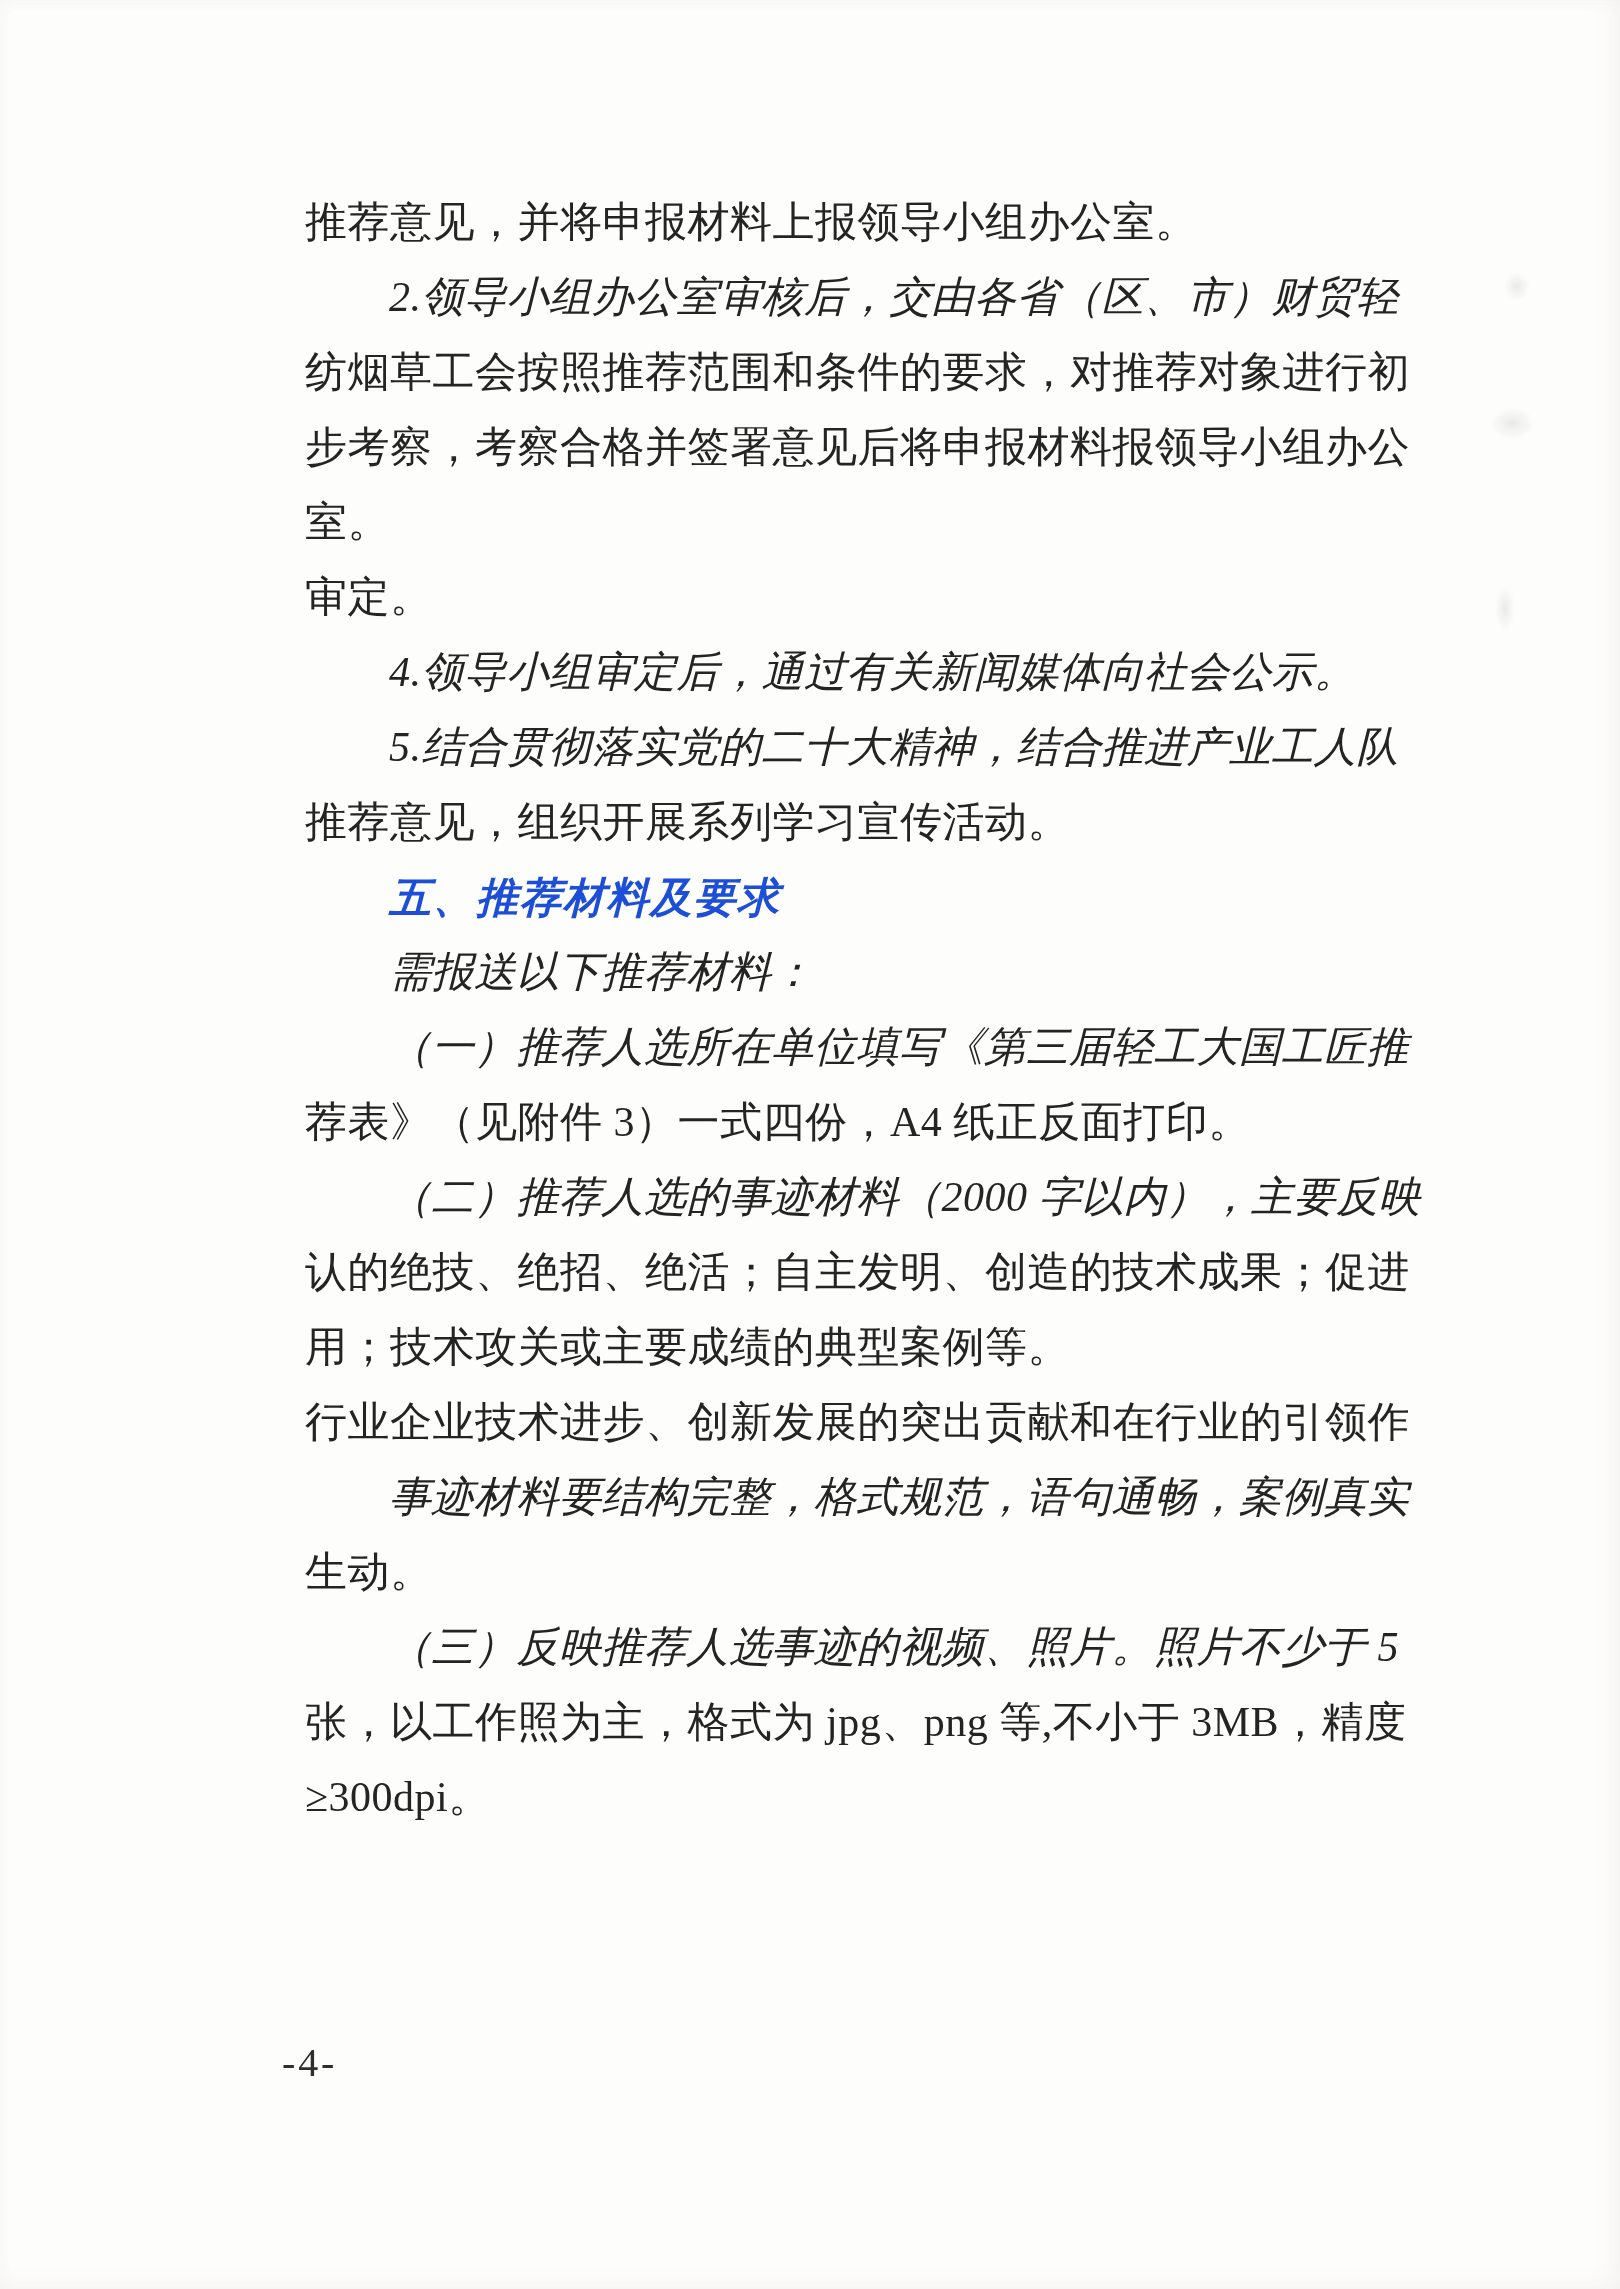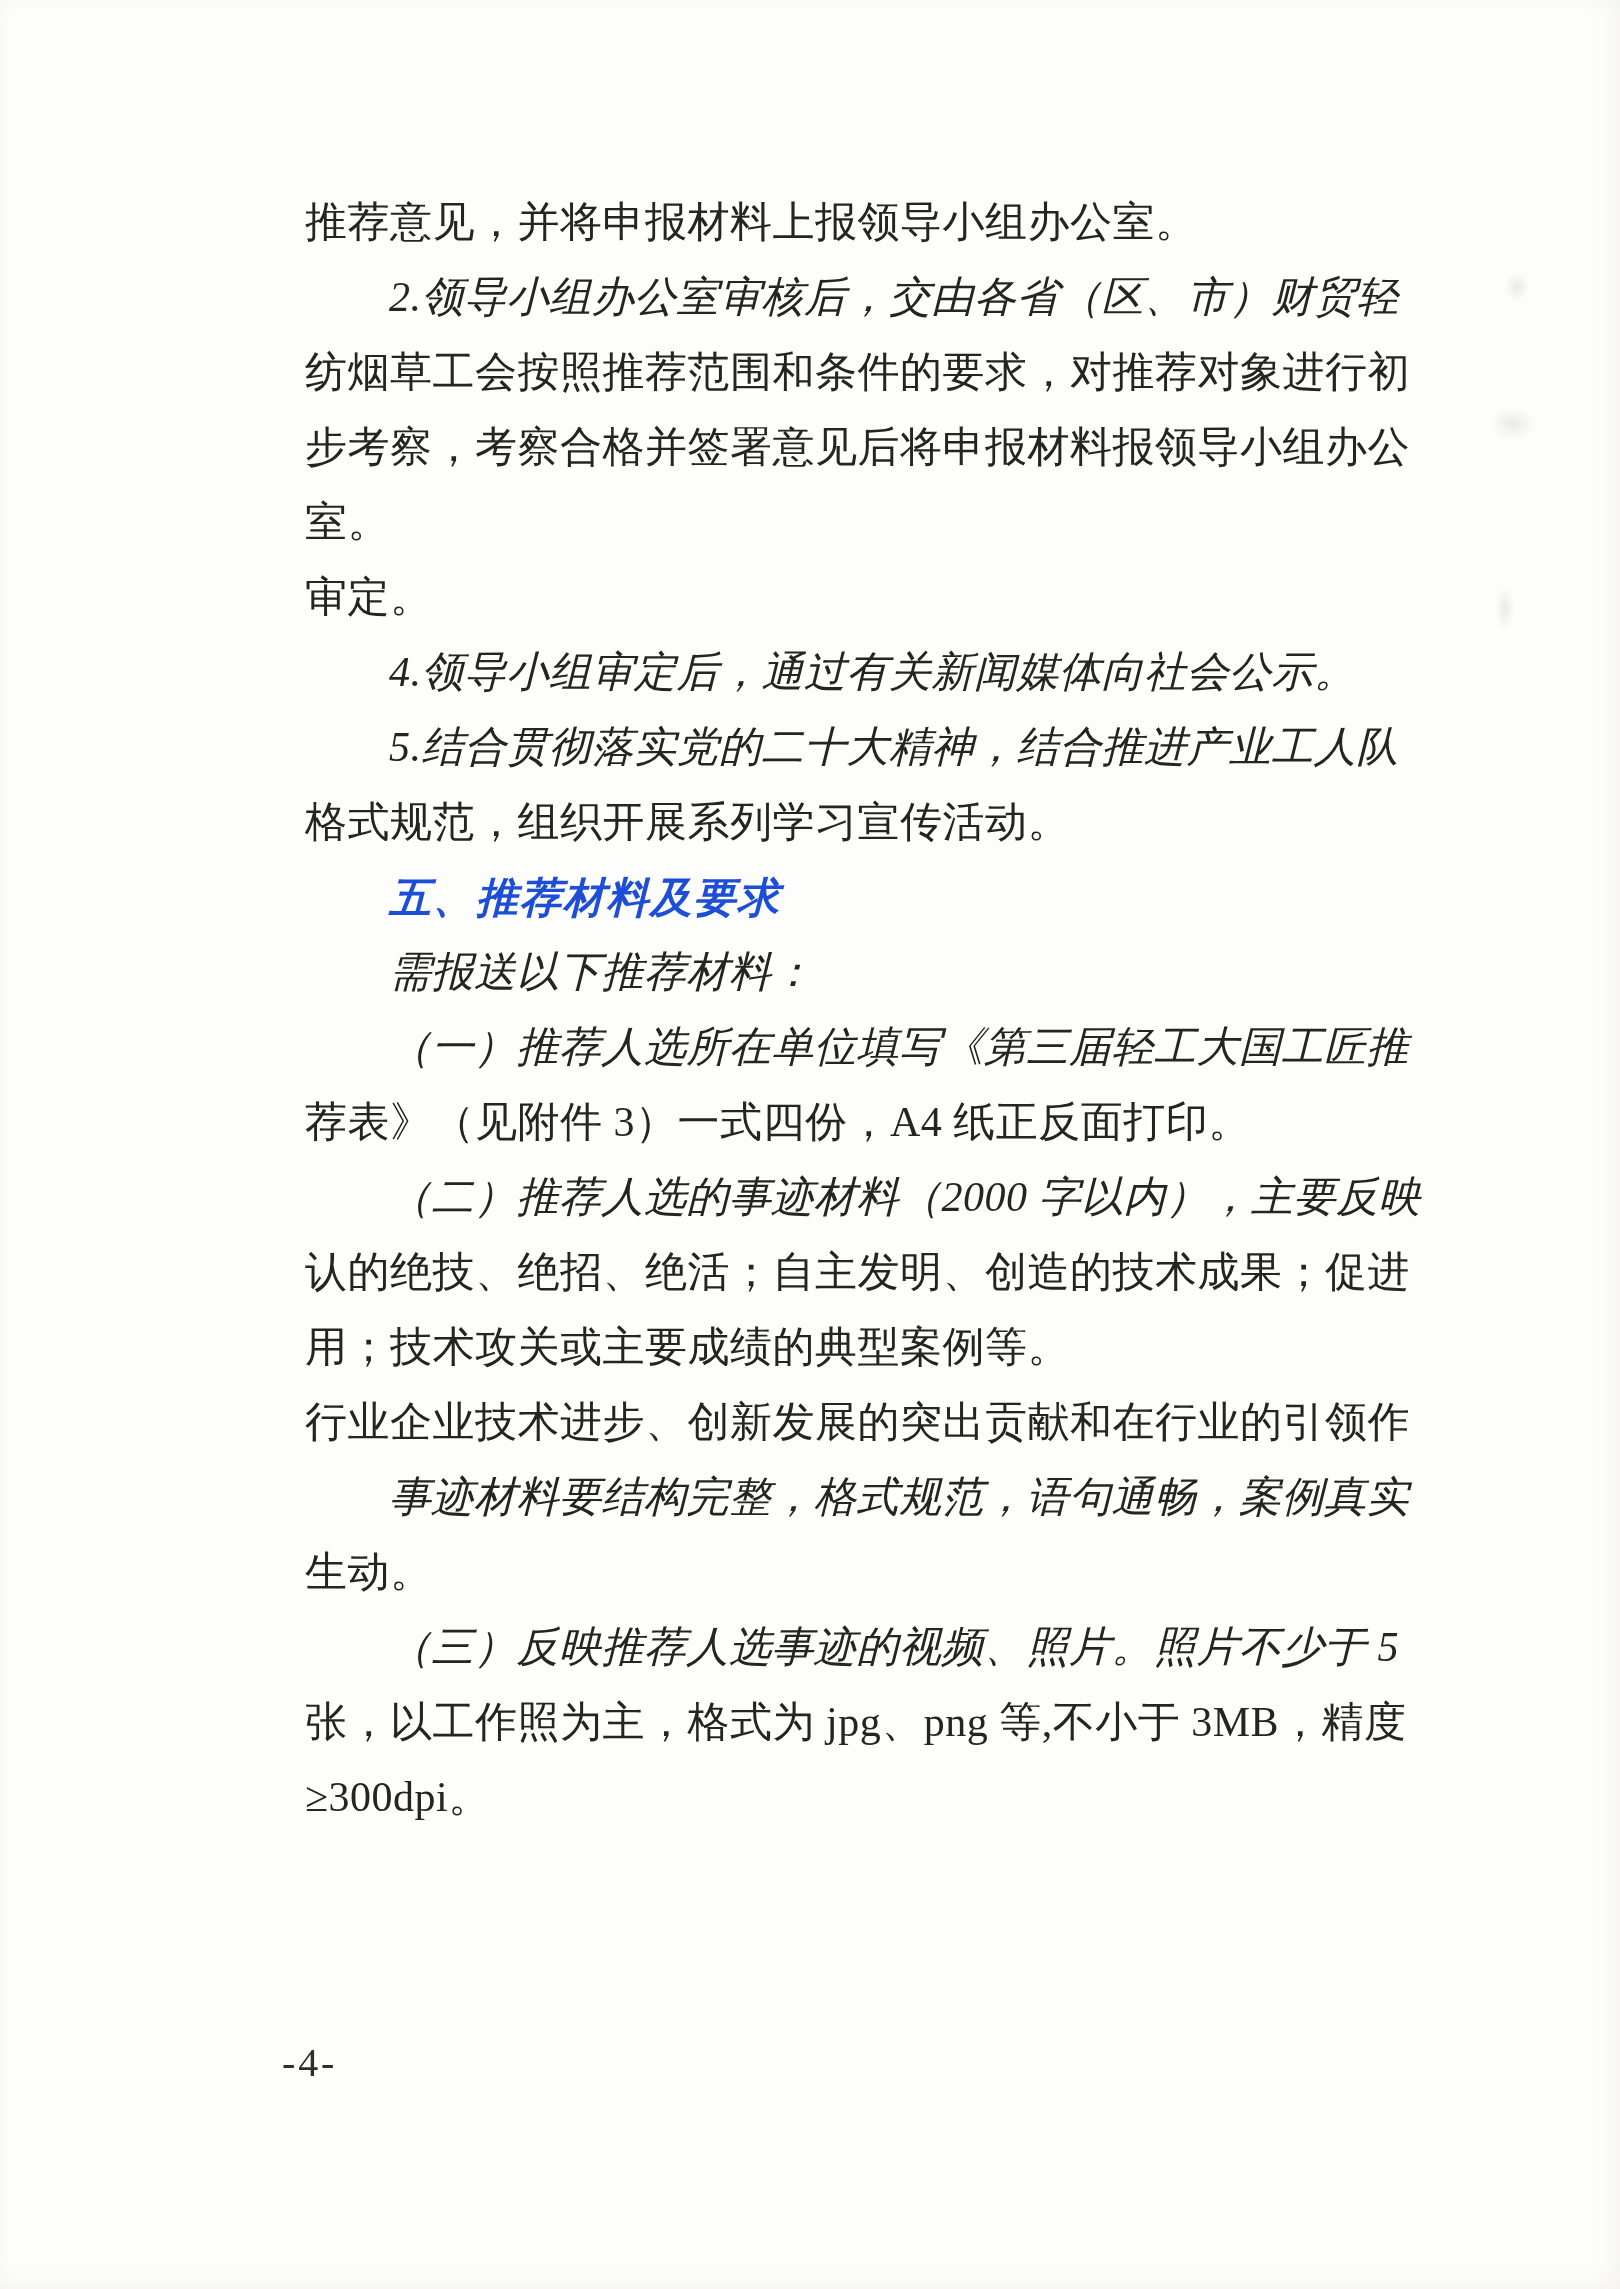--- a/index.html
+++ b/index.html
@@ -70,21 +70,21 @@
 
   <div class="doc-body">
       <div class="line">推荐意见，并将申报材料上报领导小组办公室。</div>
       <div class="line indent">2.领导小组办公室审核后，交由各省（区、市）财贸轻</div>
       <div class="line">纺烟草工会按照推荐范围和条件的要求，对推荐对象进行初</div>
       <div class="line">步考察，考察合格并签署意见后将申报材料报领导小组办公</div>
       <div class="line">室。</div>
       <div class="line">审定。</div>
       <div class="line indent">4.领导小组审定后，通过有关新闻媒体向社会公示。</div>
       <div class="line indent">5.结合贯彻落实党的二十大精神，结合推进产业工人队</div>
-      <div class="line">格式规范，组织开展系列学习宣传活动。</div>
+      <div class="line">推荐意见，组织开展系列学习宣传活动。</div>
       <div class="line indent heading">五、推荐材料及要求</div>
       <div class="line indent">需报送以下推荐材料：</div>
       <div class="line indent">（一）推荐人选所在单位填写《第三届轻工大国工匠推</div>
       <div class="line">荐表》（见附件 3）一式四份，A4 纸正反面打印。</div>
       <div class="line indent">（二）推荐人选的事迹材料（2000 字以内），主要反映</div>
       <div class="line">认的绝技、绝招、绝活；自主发明、创造的技术成果；促进</div>
       <div class="line">用；技术攻关或主要成绩的典型案例等。</div>
       <div class="line">行业企业技术进步、创新发展的突出贡献和在行业的引领作</div>
       <div class="line indent">事迹材料要结构完整，格式规范，语句通畅，案例真实</div>
       <div class="line">生动。</div>

